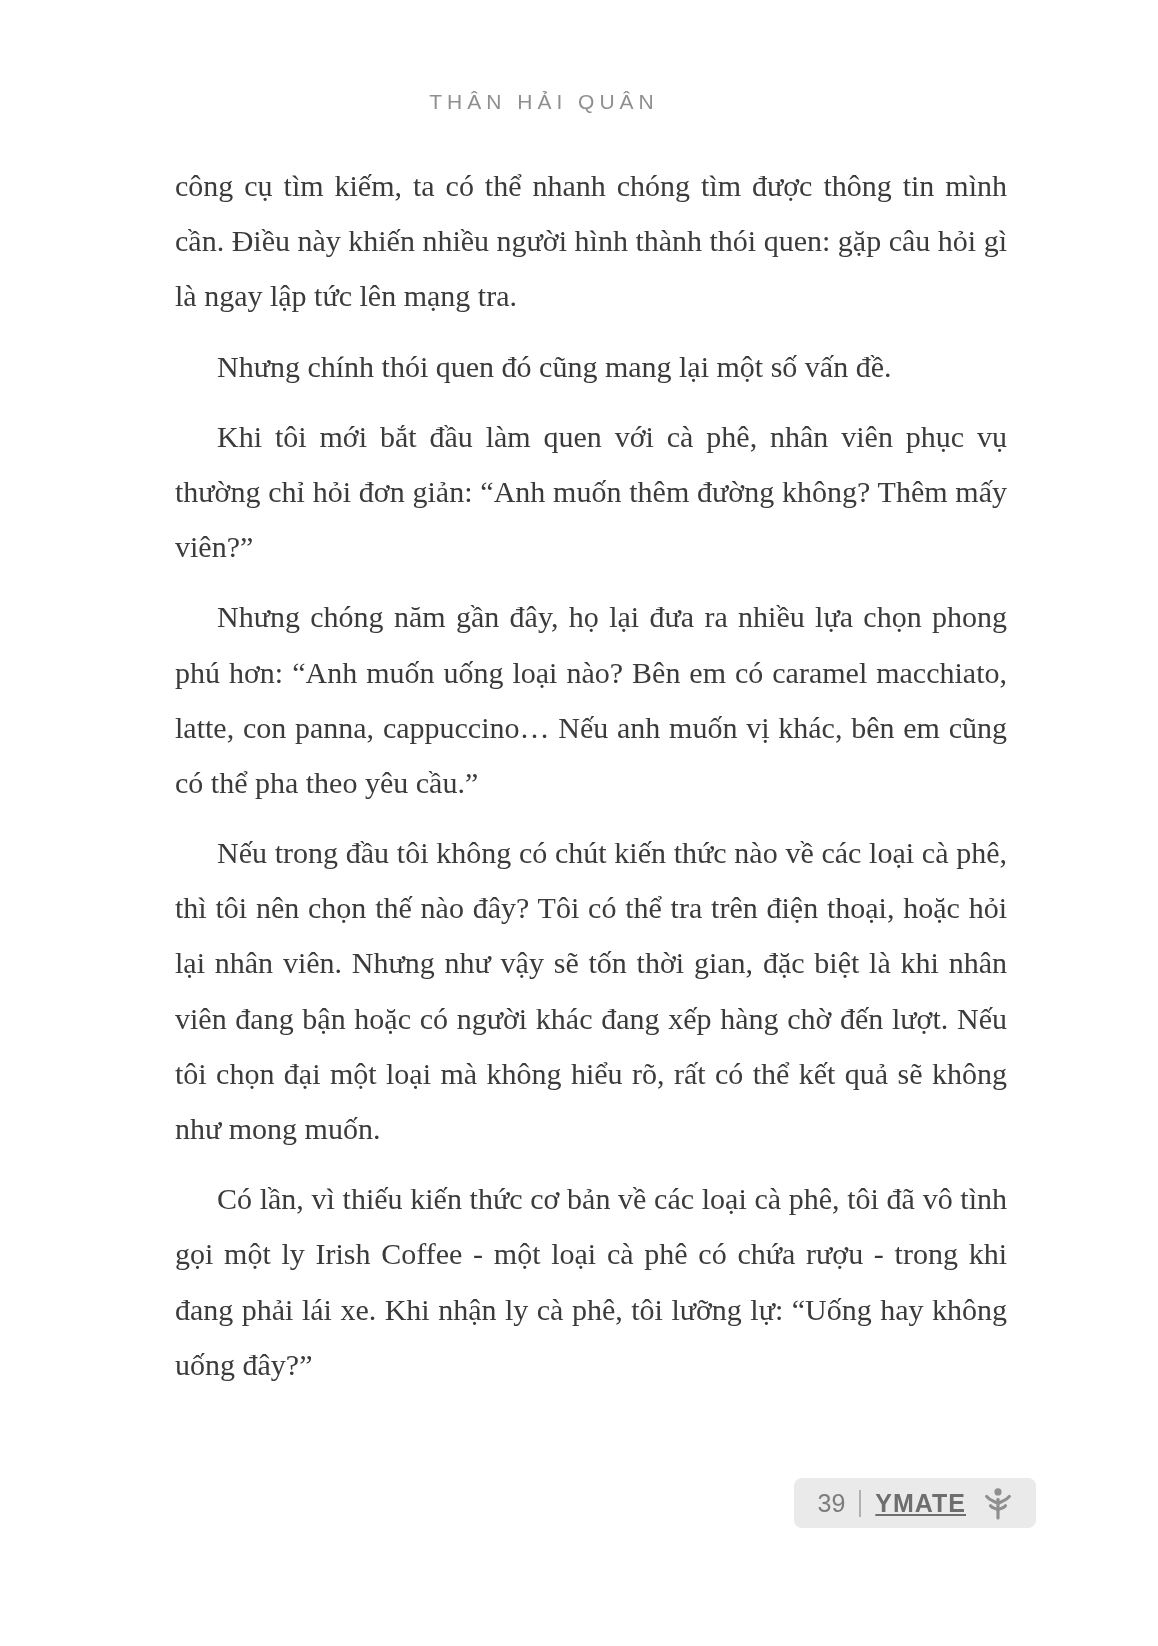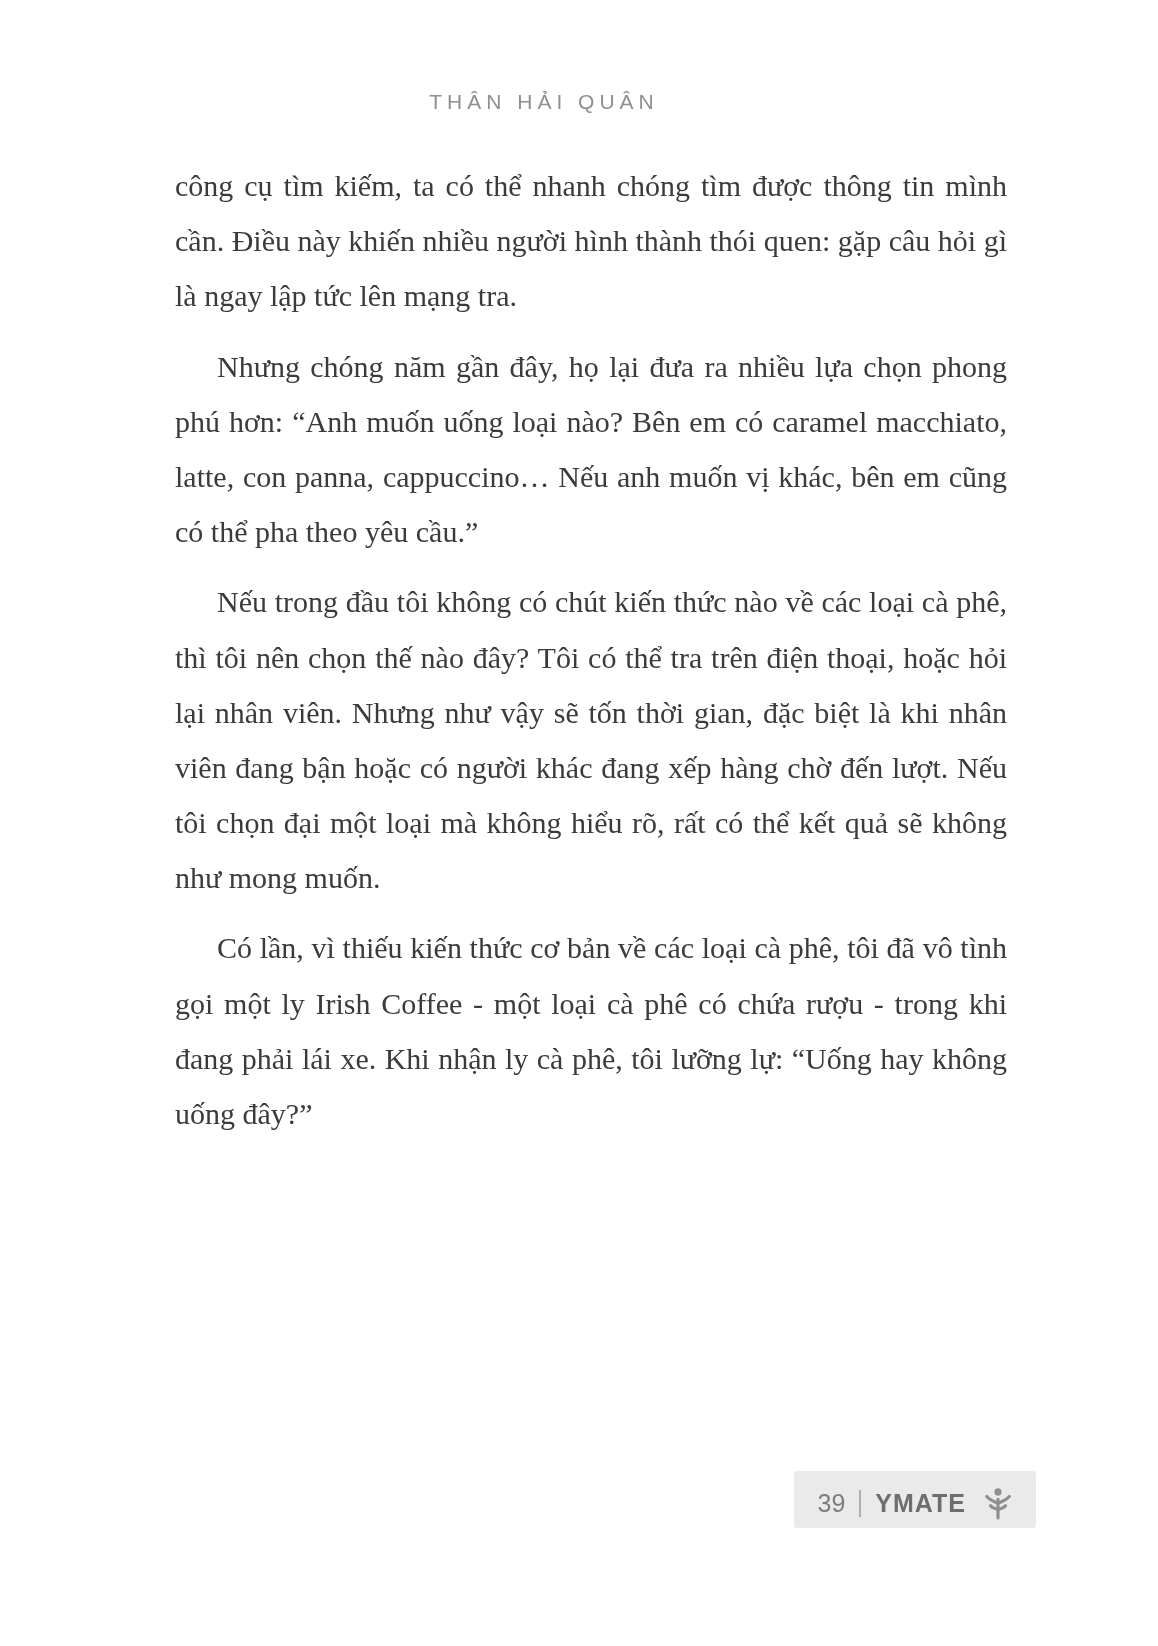--- a/index.html
+++ b/index.html
@@ -46,53 +46,56 @@
     text-indent: 0;
   }
   .footer-badge {
     position: absolute;
     right: 52px;
     bottom: 118px;
     display: flex;
     align-items: center;
     gap: 14px;
     background: #eaeaea;
-    border-radius: 3px;
-    padding: 14px 20px 7px 24px;
+    border-radius: 8px;
+    padding: 7px 20px 7px 24px;
     font-family: "Liberation Sans", sans-serif;
   }
   .footer-page-number {
     font-size: 25px;
     color: #7d7d7d;
   }
   .footer-divider {
     width: 2px;
     height: 27px;
     background: #b0b0b0;
   }
   .footer-brand {
     font-size: 25px;
     font-weight: 700;
     letter-spacing: 1px;
     color: #6e6e6e;
+    text-decoration: underline;
   }
   .footer-logo {
     display: inline-flex;
     align-items: center;
   }
 </style>
 </head>
 <body>
 
 <div class="page">
 
   <div class="running-header">THÂN HẢI QUÂN</div>
 
   <div class="content">
     <p class="para no-indent">công cụ tìm kiếm, ta có thể nhanh chóng tìm được thông tin mình cần. Điều này khiến nhiều người hình thành thói quen: gặp câu hỏi gì là ngay lập tức lên mạng tra.</p>
+    <p class="para">Nhưng chính thói quen đó cũng mang lại một số vấn đề.</p>
+    <p class="para">Khi tôi mới bắt đầu làm quen với cà phê, nhân viên phục vụ thường chỉ hỏi đơn giản:  “Anh muốn thêm đường không? Thêm mấy viên?”</p>
     <p class="para">Nhưng chóng năm gần đây, họ lại đưa ra nhiều lựa chọn phong phú hơn: “Anh muốn uống loại nào? Bên em có caramel macchiato, latte, con panna, cappuccino… Nếu anh muốn vị khác, bên em cũng có thể pha theo yêu cầu.”</p>
     <p class="para">Nếu trong đầu tôi không có chút kiến thức nào về các loại cà phê, thì tôi nên chọn thế nào đây? Tôi có thể tra trên điện thoại, hoặc hỏi lại nhân viên. Nhưng như vậy sẽ tốn thời gian, đặc biệt là khi nhân viên đang bận hoặc có người khác đang xếp hàng chờ đến lượt. Nếu tôi chọn đại một loại mà không hiểu rõ, rất có thể kết quả sẽ không như mong muốn.</p>
     <p class="para">Có lần, vì thiếu kiến thức cơ bản về các loại cà phê, tôi đã vô tình gọi một ly Irish Coffee - một loại cà phê có chứa rượu - trong khi đang phải lái xe. Khi nhận ly cà phê, tôi lưỡng lự: “Uống hay không uống đây?”</p>
   </div>
 
   <div class="footer-badge">
     <span class="footer-page-number">39</span>
     <span class="footer-divider"></span>
     <span class="footer-brand">YMATE</span>
     <span class="footer-logo">

